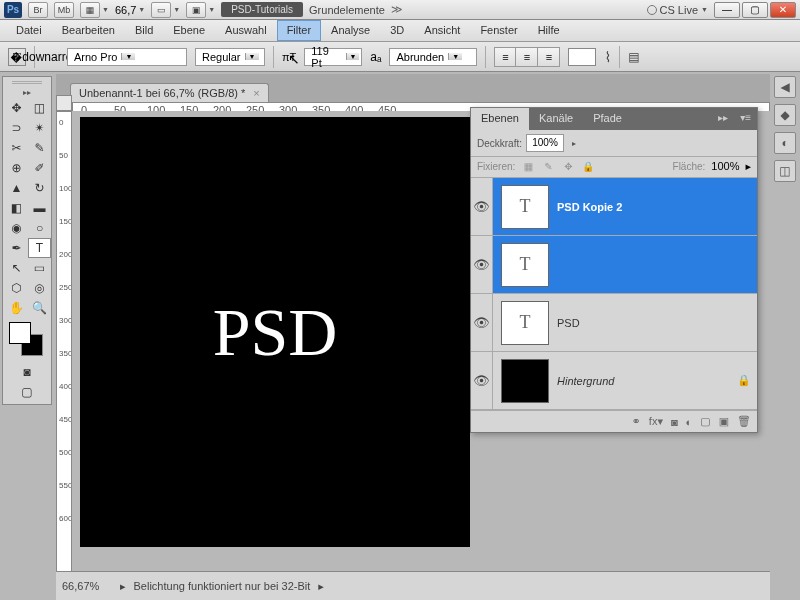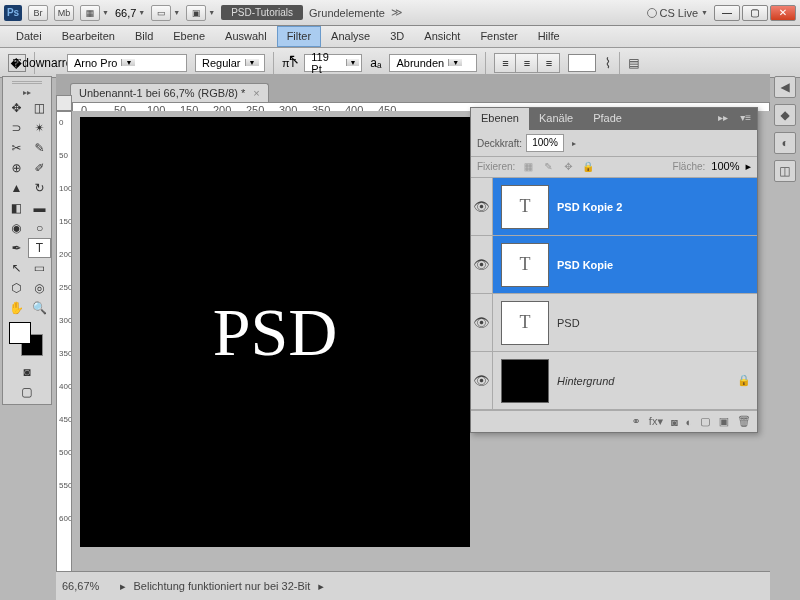--- a/index.html
+++ b/index.html
@@ -1,18 +1,18 @@
 <!DOCTYPE html>
 <html><head>
 <meta charset="utf-8">
 <style>
 * { margin: 0; padding: 0; box-sizing: border-box; font-family: "Lucida Grande", Tahoma, sans-serif; font-size: 11px; }
 body { background: #b8b8b8; width: 800px; height: 600px; overflow: hidden; position: relative; }
 
-.titlebar { height: 26px; background: linear-gradient(#f0f0f0,#d8d8d8); border-bottom: 1px solid #888; display: flex; align-items: center; padding: 4px 4px; gap: 6px; }
+.titlebar { height: 20px; background: linear-gradient(#f0f0f0,#d8d8d8); border-bottom: 1px solid #888; display: flex; align-items: center; padding: 4px 4px; gap: 6px; }
 .titlebar .ps-icon { width: 18px; height: 16px; background: #1a3d6b; color: #7db3e8; display: flex; align-items: center; justify-content: center; font-weight: bold; font-size: 10px; border-radius: 2px; }
 .titlebar .sq-btn { width: 20px; height: 16px; background: linear-gradient(#fafafa,#ddd); border: 1px solid #999; border-radius: 2px; display: flex; align-items: center; justify-content: center; font-size: 9px; color: #444; }
 .titlebar .dd { display: flex; align-items: center; gap: 2px; }
 .titlebar .arrow { font-size: 7px; color: #555; }
 .titlebar .ws-btn { background: #535353; color: #ddd; padding: 2px 10px; border-radius: 2px; font-size: 10px; }
 .titlebar .ws-label { color: #444; font-size: 11px; }
 .titlebar .spacer { flex: 1; }
 .titlebar .cslive { display: flex; align-items: center; gap: 3px; color: #444; }
 .titlebar .cslive .circ { width: 10px; height: 10px; border: 1.5px solid #777; border-radius: 50%; }
 .win-btns { display: flex; gap: 2px; }
@@ -302,21 +302,20 @@
     </div>
     <div class="layer-list" id="layer-list">
         <div class="layer sel psd">
           <div class="eye">👁</div>
           <div class="thumb ">T</div>
           <div class="lname">PSD Kopie 2</div>
         </div>
         <div class="layer sel psd">
           <div class="eye">👁</div>
           <div class="thumb ">T</div>
-          <div class="lname">PSD Kopie</div>
         </div>
         <div class="layer psd">
           <div class="eye">👁</div>
           <div class="thumb ">T</div>
           <div class="lname">PSD</div>
         </div>
         <div class="layer">
           <div class="eye">👁</div>
           <div class="thumb bg"></div>
           <div class="lname">Hintergrund</div>

